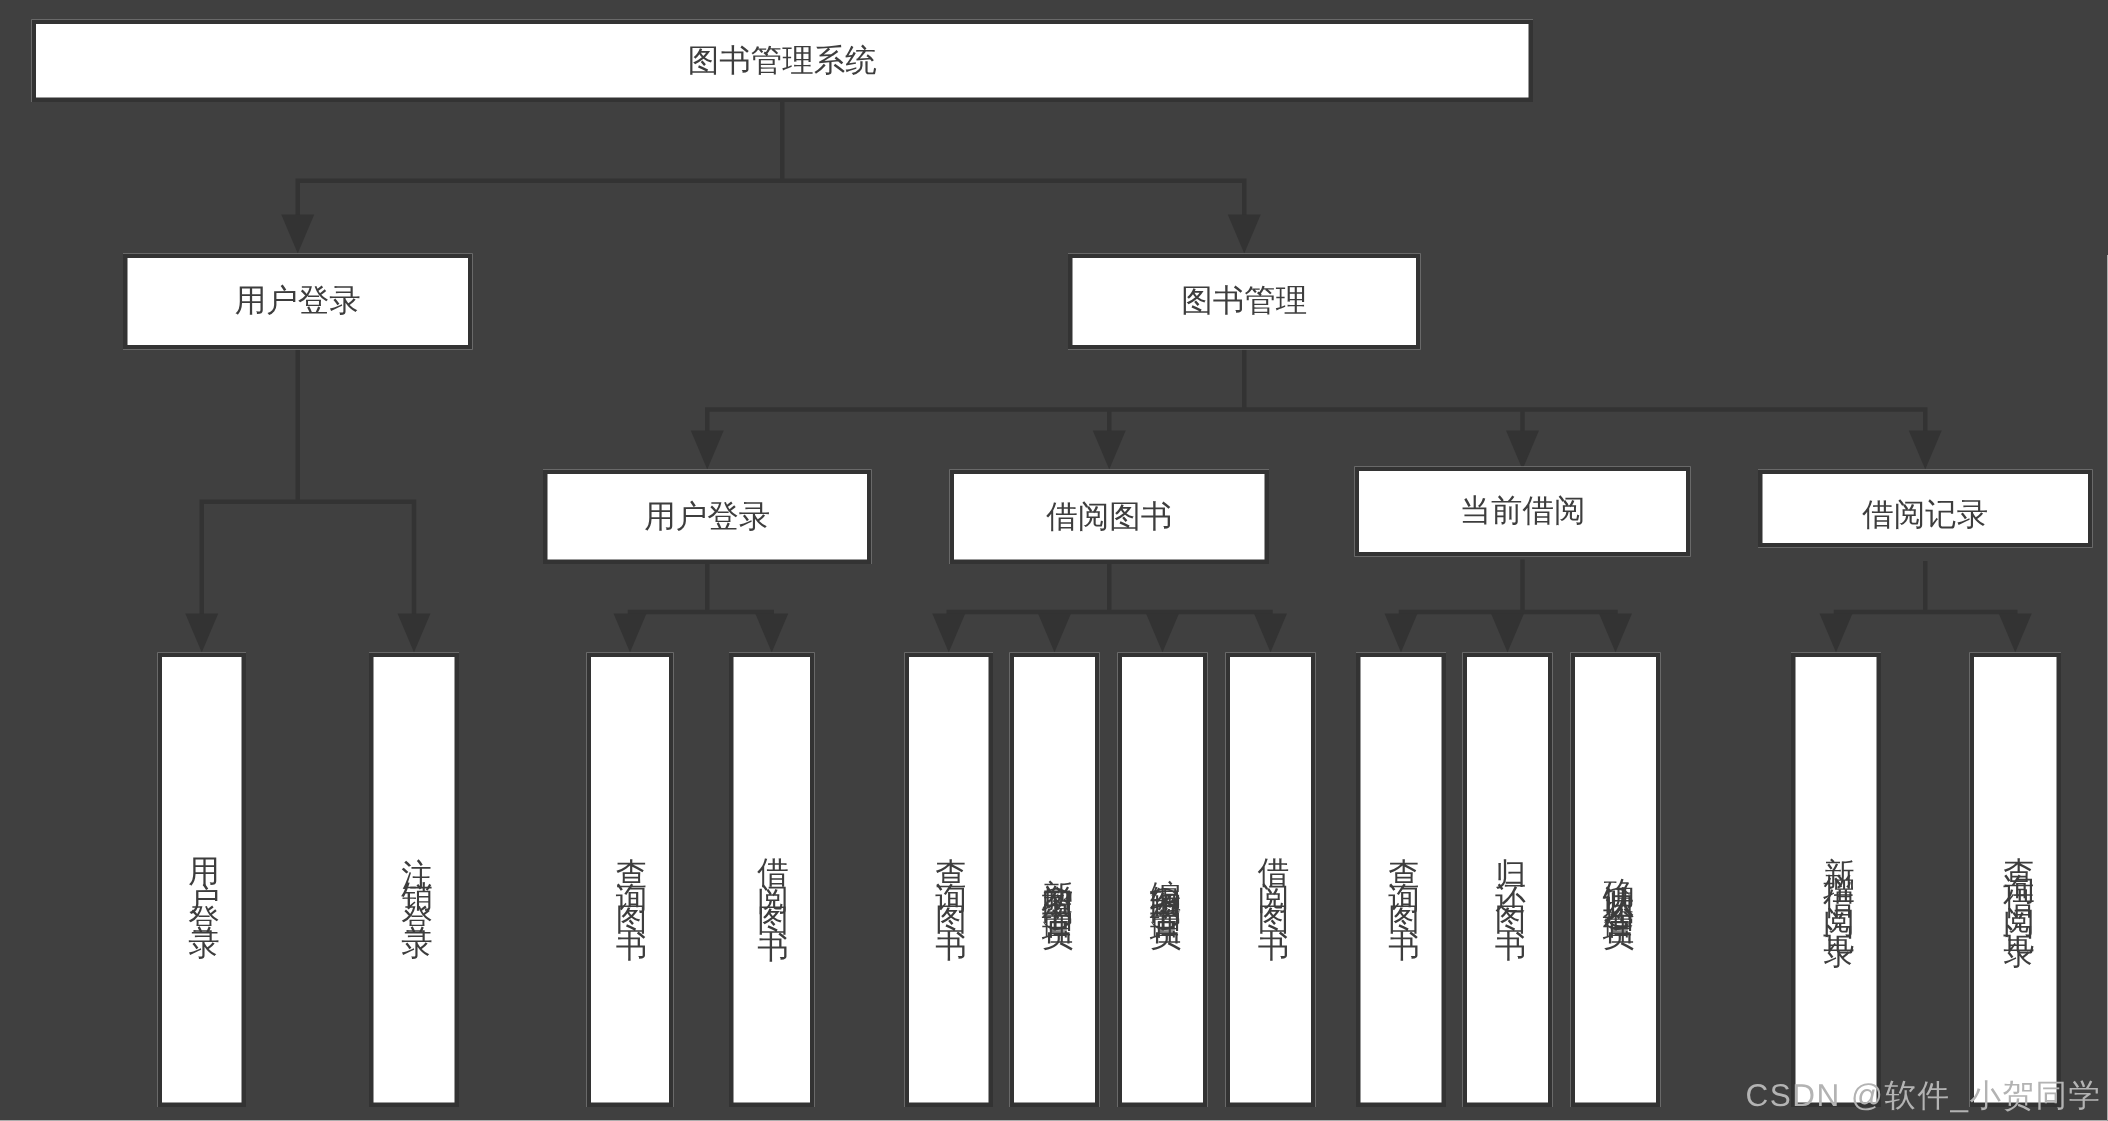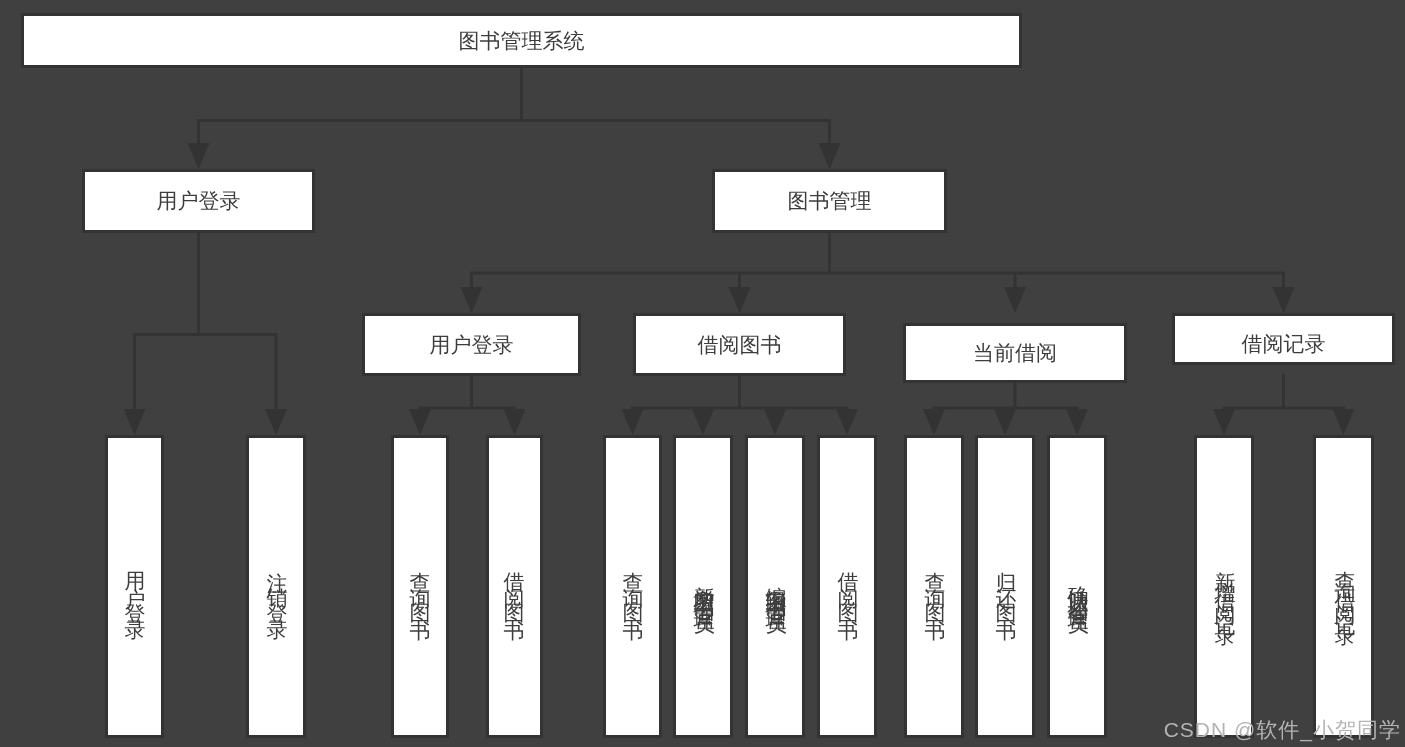--- a/index.html
+++ b/index.html
@@ -100,21 +100,21 @@
     </g>
   </svg>
 
   <div class="box h" style="left:21px; top:13px; width:1001px; height:55px; line-height:49px;">图书管理系统</div>
 
   <div class="box h" style="left:82px; top:169px; width:233px; height:64px; line-height:58px;">用户登录</div>
   <div class="box h" style="left:712px; top:169px; width:235px; height:64px; line-height:58px;">图书管理</div>
 
   <div class="box h" style="left:362px; top:313px; width:219px; height:63px; line-height:57px;">用户登录</div>
   <div class="box h" style="left:633px; top:313px; width:213px; height:63px; line-height:57px;">借阅图书</div>
-  <div class="box h" style="left:903px; top:323px; width:224px; height:60px; line-height:54px;">当前借阅</div>
+  <div class="box h" style="left:903px; top:311px; width:224px; height:60px; line-height:54px;">当前借阅</div>
   <div class="box h" style="left:1172px; top:313px; width:223px; height:52px; line-height:55px;">借阅记录</div>
 
   <div class="box v sp-wide" style="left:105px; top:435px; width:59px; height:303px;">用户登录</div>
   <div class="box v sp-wide" style="left:246px; top:435px; width:60px; height:303px;">注销登录</div>
 
   <div class="box v sp-wide" style="left:391px; top:435px; width:58px; height:303px;">查询图书</div>
   <div class="box v sp-wide" style="left:486px; top:435px; width:57px; height:303px;">借阅图书</div>
 
   <div class="box v sp-wide" style="left:603px; top:435px; width:59px; height:303px;">查询图书</div>
   <div class="box v sp-tight" style="left:673px; top:435px; width:60px; height:303px;">新增图书（管理员）</div>

